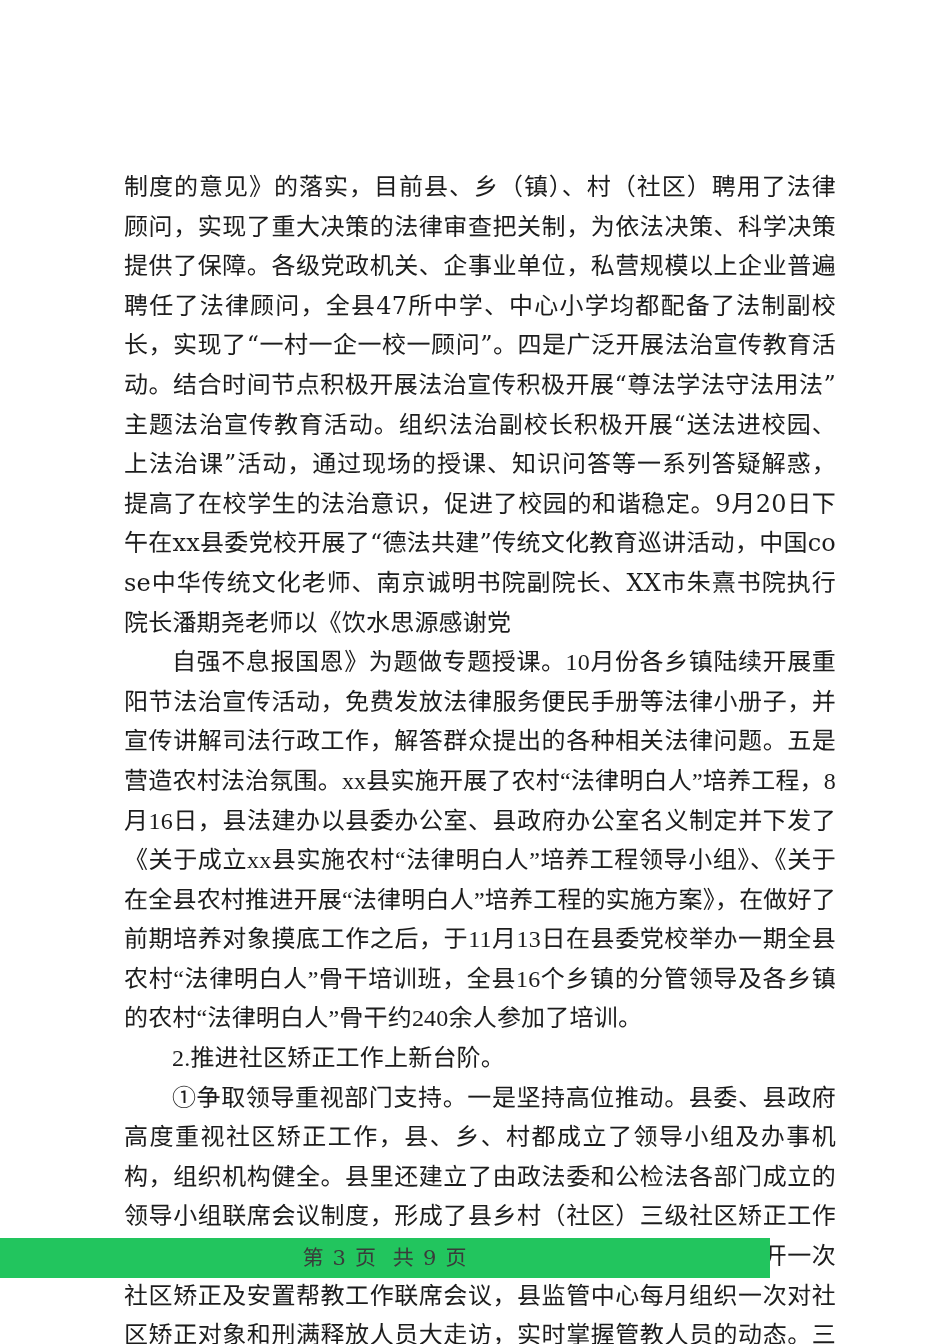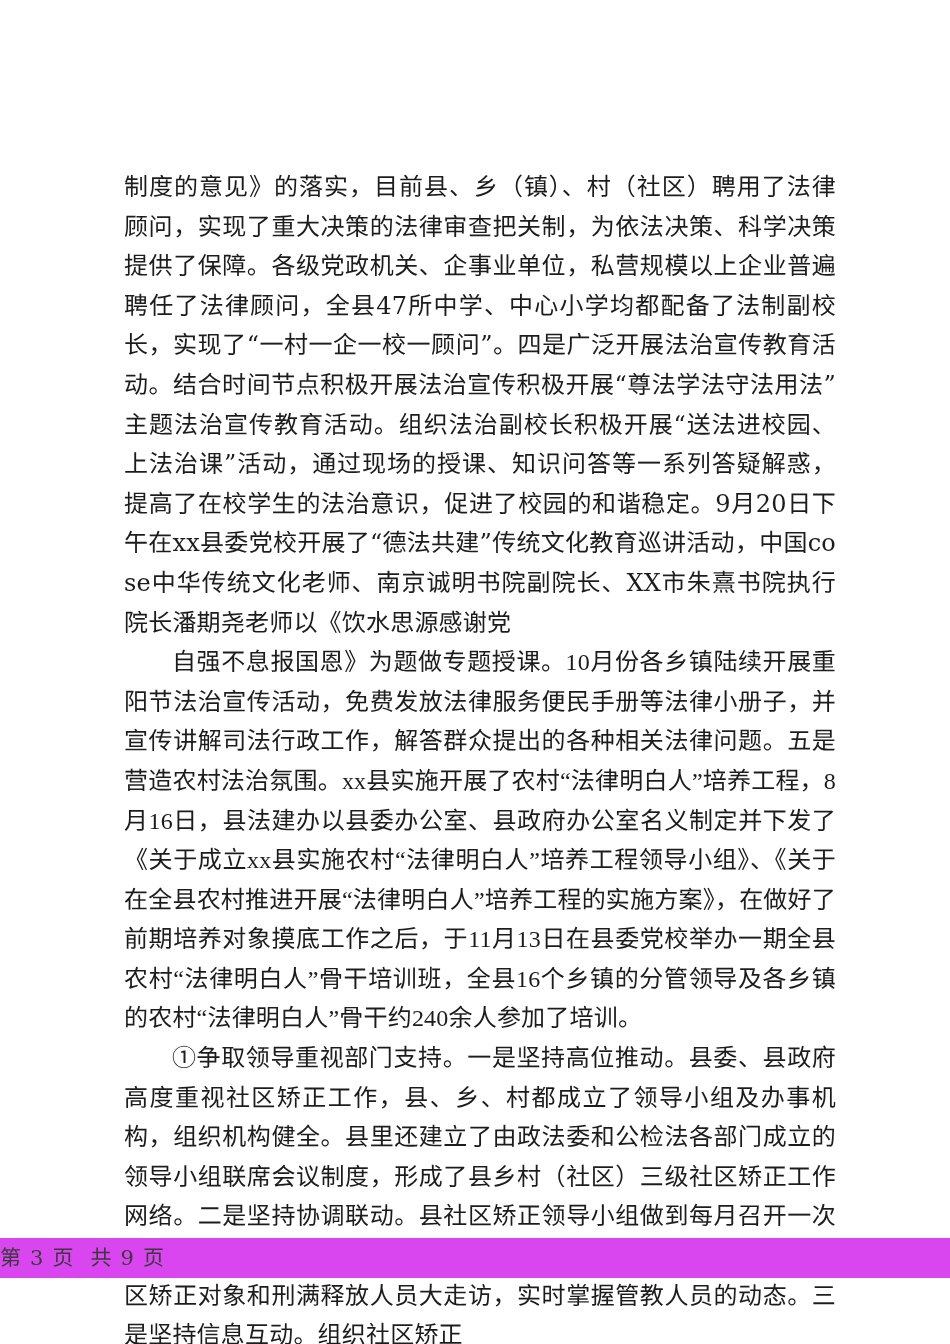--- a/index.html
+++ b/index.html
@@ -55,26 +55,26 @@
   }
 
   .para.flow {
     text-indent: 0;
   }
 
   .page-footer {
     position: absolute;
     left: 0;
     top: 1238px;
-    width: 950px;
+    width: 770px;
     height: 40px;
     display: flex;
     align-items: center;
-    justify-content: flex-start;
-    background: #d946ef;
+    justify-content: center;
+    background: #22c55e;
   }
 
   .footer-text {
     font-size: 21px;
     line-height: 28px;
     color: #3a3a3a;
     letter-spacing: 1.2px;
     font-family: "DejaVu Serif", "Liberation Serif", serif;
     white-space: pre;
   }
@@ -83,20 +83,21 @@
 <body>
 
 <div class="page">
 
   <div class="page-body">
 
     <p class="para flow">制度的意见》的落实，目前县、乡（镇）、村（社区）聘用了法律顾问，实现了重大决策的法律审查把关制，为依法决策、科学决策提供了保障。各级党政机关、企事业单位，私营规模以上企业普遍聘任了法律顾问，全县47所中学、中心小学均都配备了法制副校长，实现了“一村一企一校一顾问”。四是广泛开展法治宣传教育活动。结合时间节点积极开展法治宣传积极开展“尊法学法守法用法”主题法治宣传教育活动。组织法治副校长积极开展“送法进校园、上法治课”活动，通过现场的授课、知识问答等一系列答疑解惑，提高了在校学生的法治意识，促进了校园的和谐稳定。9月20日下午在xx县委党校开展了“德法共建”传统文化教育巡讲活动，中国cose中华传统文化老师、南京诚明书院副院长、XX市朱熹书院执行院长潘期尧老师以《饮水思源感谢党</p>
 
     <p class="para indent">自强不息报国恩》为题做专题授课。10月份各乡镇陆续开展重阳节法治宣传活动，免费发放法律服务便民手册等法律小册子，并宣传讲解司法行政工作，解答群众提出的各种相关法律问题。五是营造农村法治氛围。xx县实施开展了农村“法律明白人”培养工程，8月16日，县法建办以县委办公室、县政府办公室名义制定并下发了《关于成立xx县实施农村“法律明白人”培养工程领导小组》、《关于在全县农村推进开展“法律明白人”培养工程的实施方案》，在做好了前期培养对象摸底工作之后，于11月13日在县委党校举办一期全县农村“法律明白人”骨干培训班，全县16个乡镇的分管领导及各乡镇的农村“法律明白人”骨干约240余人参加了培训。</p>
 
+    <p class="para indent">2.推进社区矫正工作上新台阶。</p>
 
     <p class="para indent">①争取领导重视部门支持。一是坚持高位推动。县委、县政府高度重视社区矫正工作，县、乡、村都成立了领导小组及办事机构，组织机构健全。县里还建立了由政法委和公检法各部门成立的领导小组联席会议制度，形成了县乡村（社区）三级社区矫正工作网络。二是坚持协调联动。县社区矫正领导小组做到每月召开一次社区矫正及安置帮教工作联席会议，县监管中心每月组织一次对社区矫正对象和刑满释放人员大走访，实时掌握管教人员的动态。三是坚持信息互动。组织社区矫正</p>
 
   </div>
 
   <div class="page-footer">
     <span class="footer-text">第 3 页  共 9 页</span>
   </div>
 
 </div>

